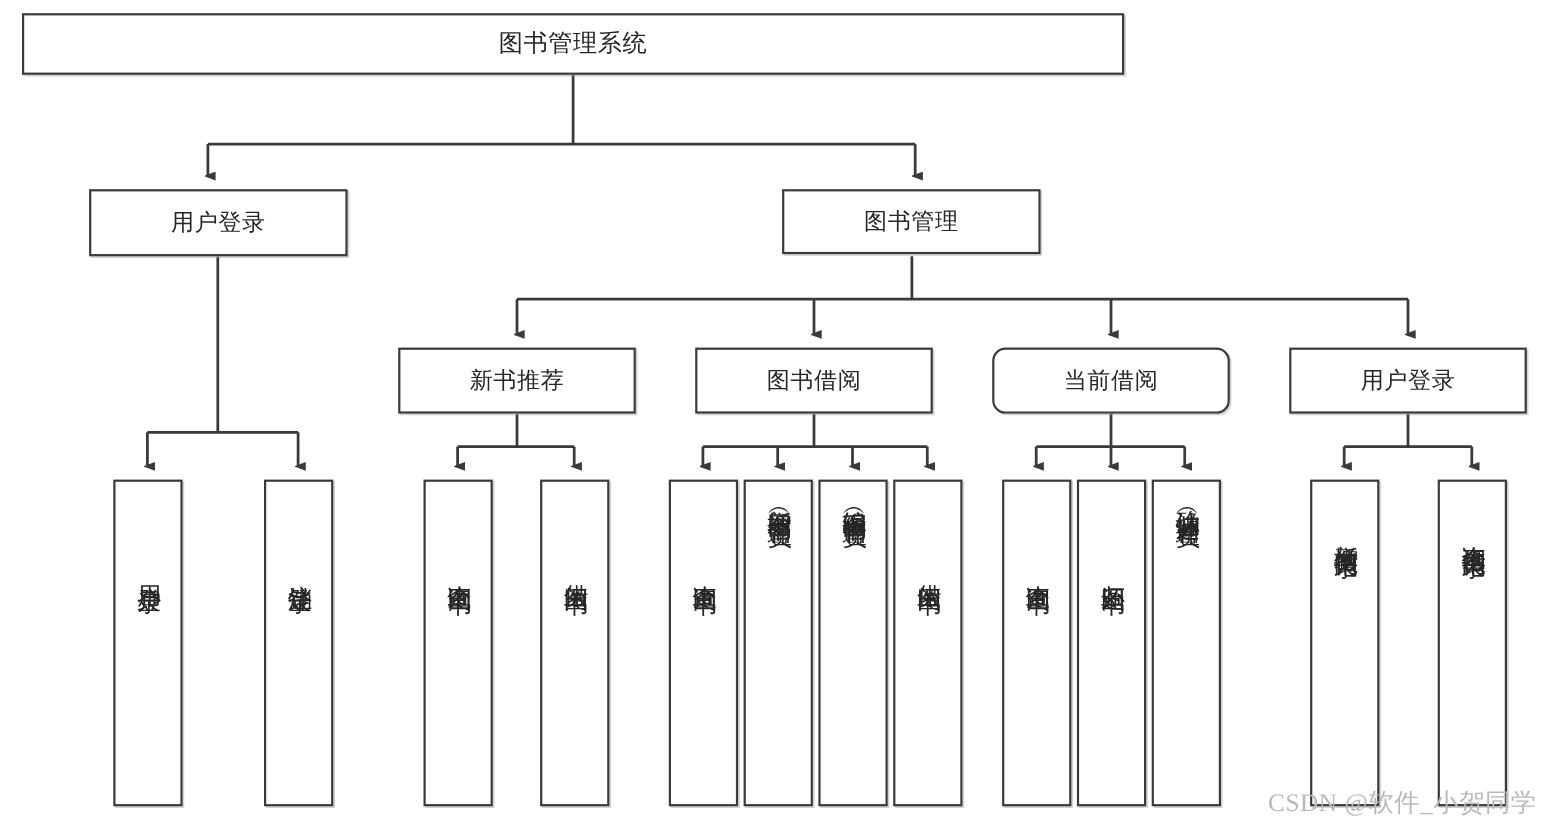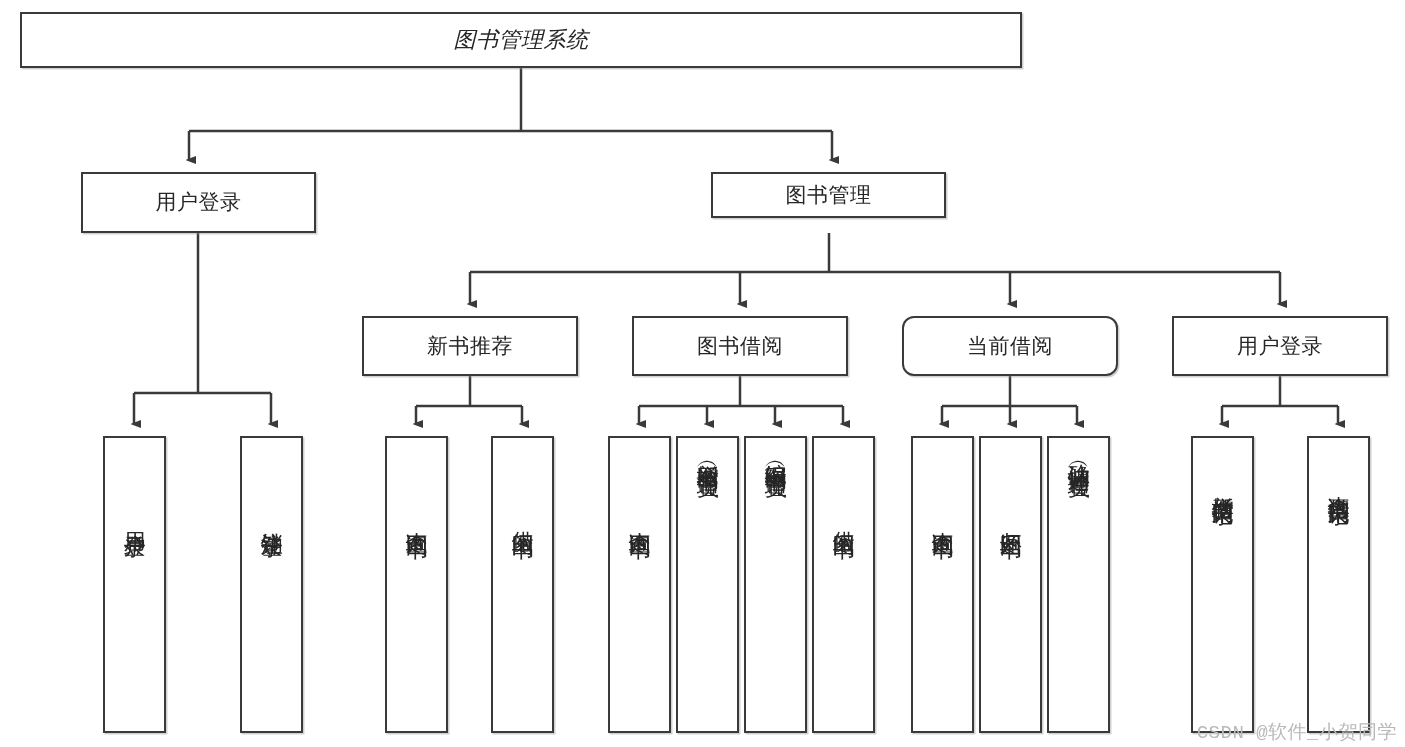--- a/index.html
+++ b/index.html
@@ -58,25 +58,25 @@
     left: 0;
     top: 0;
     width: 1405px;
     height: 747px;
     pointer-events: none;
   }
   .watermark {
     position: absolute;
     right: 8px;
     bottom: 2px;
-    font-size: 19px;
+    font-size: 23px;
     color: #b9b9b9;
     letter-spacing: 0.5px;
     white-space: nowrap;
-    font-family: Liberation Mono, monospace;
+    font-family: Liberation Serif, serif;
   }
 </style>
 </head>
 <body>
 
 <div id="canvas">
 
   <svg class="edges" viewBox="0 0 1405 747">
     <defs>
       <marker id="arrow" markerWidth="10" markerHeight="10" refX="4" refY="7" orient="auto" markerUnits="userSpaceOnUse">
@@ -120,28 +120,28 @@
       <path d="M1010,406 L1010,424" marker-end="url(#arrow)"></path>
       <path d="M1077,406 L1077,424" marker-end="url(#arrow)"></path>
 
       <path d="M1280,376 L1280,406"></path>
       <path d="M1222,406 L1338,406"></path>
       <path d="M1222,406 L1222,424" marker-end="url(#arrow)"></path>
       <path d="M1338,406 L1338,424" marker-end="url(#arrow)"></path>
     </g>
   </svg>
 
-  <div class="node root horizontal" style="left:20px; top:12px; width:1002px; height:56px;font-style:italic;">
+  <div class="node root horizontal" style="left:20px; top:12px; width:1002px; height:56px;">
     <span class="label">图书管理系统</span>
   </div>
 
   <div class="node horizontal" style="left:81px; top:172px; width:235px; height:61px;">
     <span class="label">用户登录</span>
   </div>
-  <div class="node horizontal" style="left:711px; top:172px; width:235px; height:46px;">
+  <div class="node horizontal" style="left:711px; top:172px; width:235px; height:59px;">
     <span class="label">图书管理</span>
   </div>
 
   <div class="node horizontal" style="left:362px; top:316px; width:216px; height:60px;">
     <span class="label">新书推荐</span>
   </div>
   <div class="node horizontal" style="left:632px; top:316px; width:216px; height:60px;">
     <span class="label">图书借阅</span>
   </div>
   <div class="node horizontal" style="left:902px; top:316px; width:216px; height:60px;border-radius:12px;">

